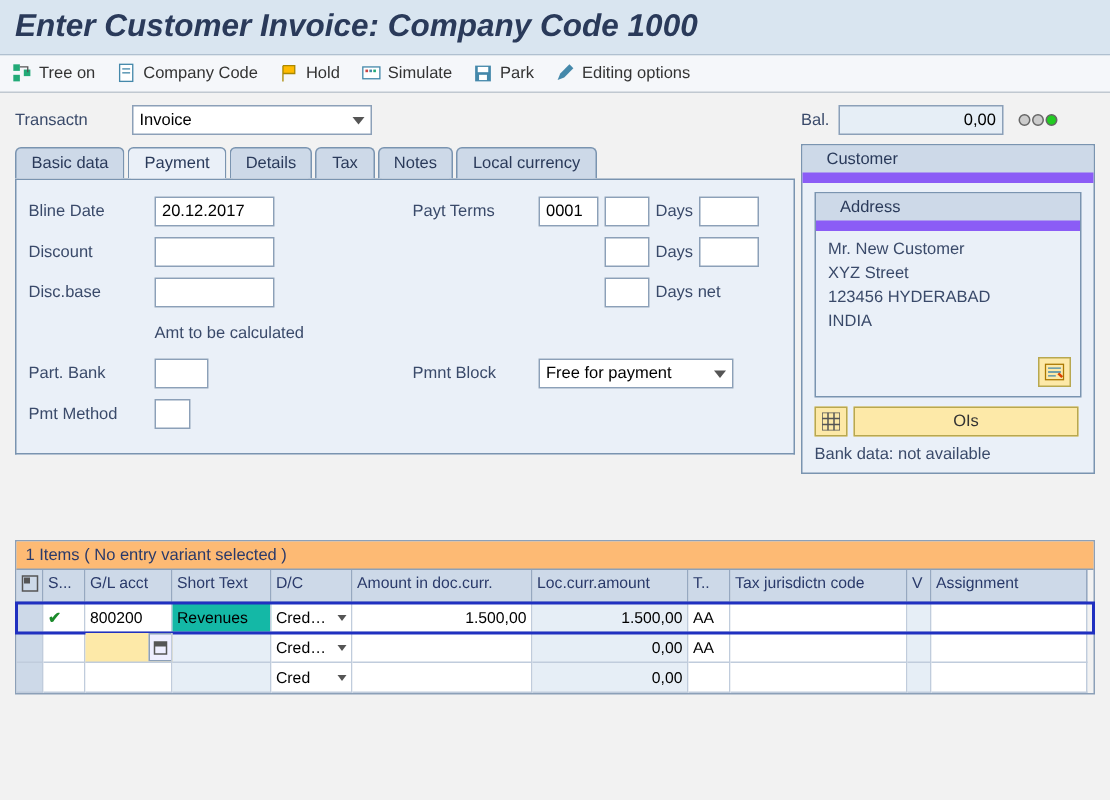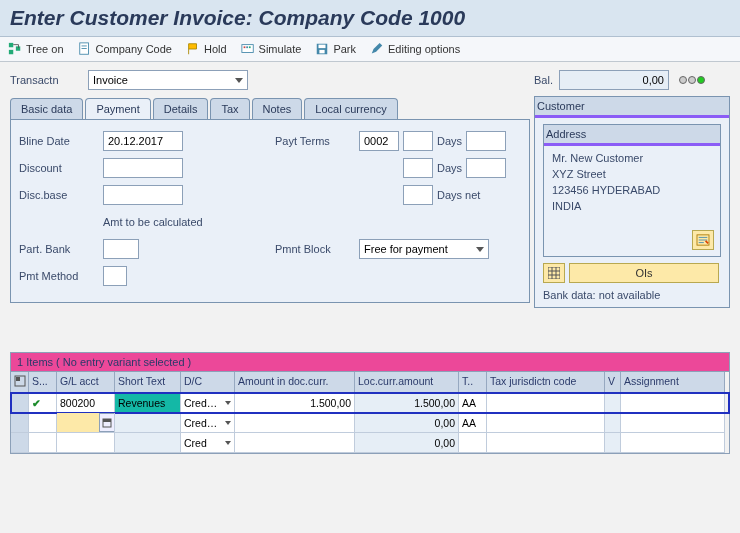--- a/index.html
+++ b/index.html
@@ -17,29 +17,29 @@
   .dropdown .caret { border-left: 4px solid transparent; border-right: 4px solid transparent; border-top: 5px solid #555; margin-left: 4px; }
   .input { border: 1px solid #8ca0b8; background: #fff; height: 20px; padding: 0 4px; display: inline-flex; align-items: center; }
   .input.ro { background: #e6eef6; }
   .tabs { display: flex; border-bottom: 1px solid #7a94b0; margin-top: 8px; }
   .tab { padding: 4px 10px; background: #cdd9e8; border: 1px solid #7a94b0; border-bottom: none; border-radius: 4px 4px 0 0; margin-right: 2px; cursor: pointer; color: #2a3a5a; }
   .tab.active { background: #eaf0f8; }
   .tab-body { border: 1px solid #7a94b0; border-top: none; background: #eaf0f8; padding: 10px 8px; }
   .fieldrow { display: flex; align-items: center; margin-bottom: 5px; gap: 4px; height: 22px; }
   .fieldrow .fl { width: 80px; color: #3a4a6a; }
   .panel { border: 1px solid #7a94b0; background: #eaf0f8; margin-bottom: 6px; }
-  .panel-title { background: #cdd9e8; border-bottom: 3px solid #8b5cf6; padding: 3px 2px; color: #2a3a5a; }
+  .panel-title { background: #cdd9e8; border-bottom: 7px solid #8b5cf6; padding: 3px 16px; color: #2a3a5a; }
   .panel-body { padding: 6px 8px; }
   .addr-line { margin-bottom: 4px; color: #3a4a6a; }
   .icon-btn { width: 22px; height: 20px; border: 1px solid #b8a850; background: #fde9a8; display: flex; align-items: center; justify-content: center; cursor: pointer; }
   .ois-btn { border: 1px solid #b8a850; background: #fde9a8; height: 20px; width: 150px; display: flex; align-items: center; justify-content: center; gap: 6px; cursor: pointer; color: #333; }
   .status-dots { display: flex; gap: 1px; align-items: center; margin-left: 4px; }
   .dot { width: 8px; height: 8px; border-radius: 50%; border: 1px solid #666; }
   .grid-section { margin-top: 30px; border: 1px solid #8ca0b8; }
-  .grid-caption { background: #ec4899; padding: 3px 6px; color: #2a3a6a; border-bottom: 1px solid #8ca0b8; }
+  .grid-caption { background: #fdba74; padding: 3px 6px; color: #2a3a6a; border-bottom: 1px solid #8ca0b8; }
   .grid-head, .grid-row { display: grid; grid-template-columns: 18px 28px 58px 66px 54px 120px 104px 28px 118px 16px 104px; font-size: 10.5px; }
   .grid-head > div { background: #cdd9e8; border-right: 1px solid #96a8c0; border-bottom: 1px solid #96a8c0; padding: 3px 3px; color: #2a3a6a; overflow: hidden; white-space: nowrap; }
   .grid-row > div { background: #fff; border-right: 1px solid #c0ccdc; border-bottom: 1px solid #c0ccdc; padding: 2px 3px; height: 20px; overflow: hidden; white-space: nowrap; display: flex; align-items: center; }
   .grid-row.sel { outline: 2px solid #2030c0; outline-offset: -1px; }
   .grid-row .yellow { background: #fde9a8; }
   .right-align { justify-content: flex-end; }
   .mini-dd { display: inline-flex; align-items: center; width: 100%; justify-content: space-between; cursor: pointer; }
   .mini-dd .caret { border-left: 3px solid transparent; border-right: 3px solid transparent; border-top: 4px solid #555; }
   .check { color: #1a8a2a; font-weight: bold; }
 </style>
@@ -140,21 +140,21 @@
             <div class="input" style="width:36px"></div>
           </div>
           <div class="fieldrow">
             <span class="fl">Pmt Method</span>
             <div class="input" style="width:24px"></div>
           </div>
         </div>
         <div style="flex:1">
           <div class="fieldrow">
             <span class="fl">Payt Terms</span>
-            <div class="input" style="width:40px">0002</div>
+            <div class="input" style="width:40px">0001</div>
             <div class="input" style="width:30px"></div>
             <span class="label">Days</span>
             <div class="input" style="width:40px"></div>
           </div>
           <div class="fieldrow">
             <span class="fl"></span>
             <div style="width:40px"></div>
             <div class="input" style="width:30px"></div>
             <span class="label">Days</span>
             <div class="input" style="width:40px"></div>

